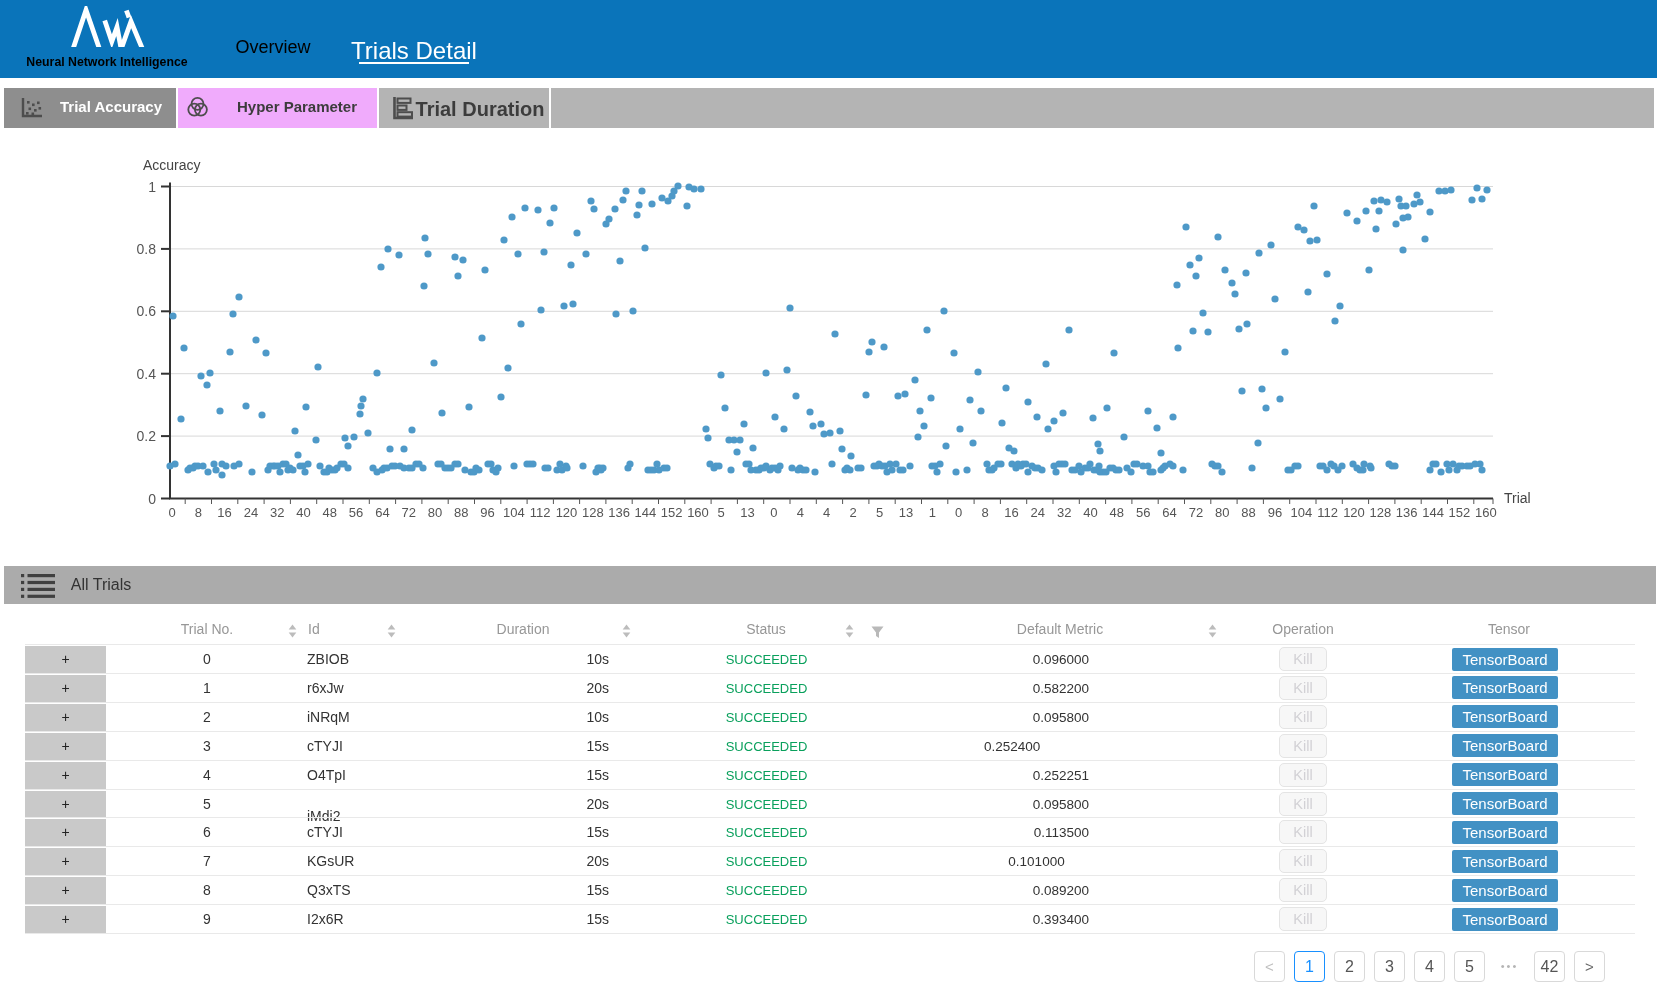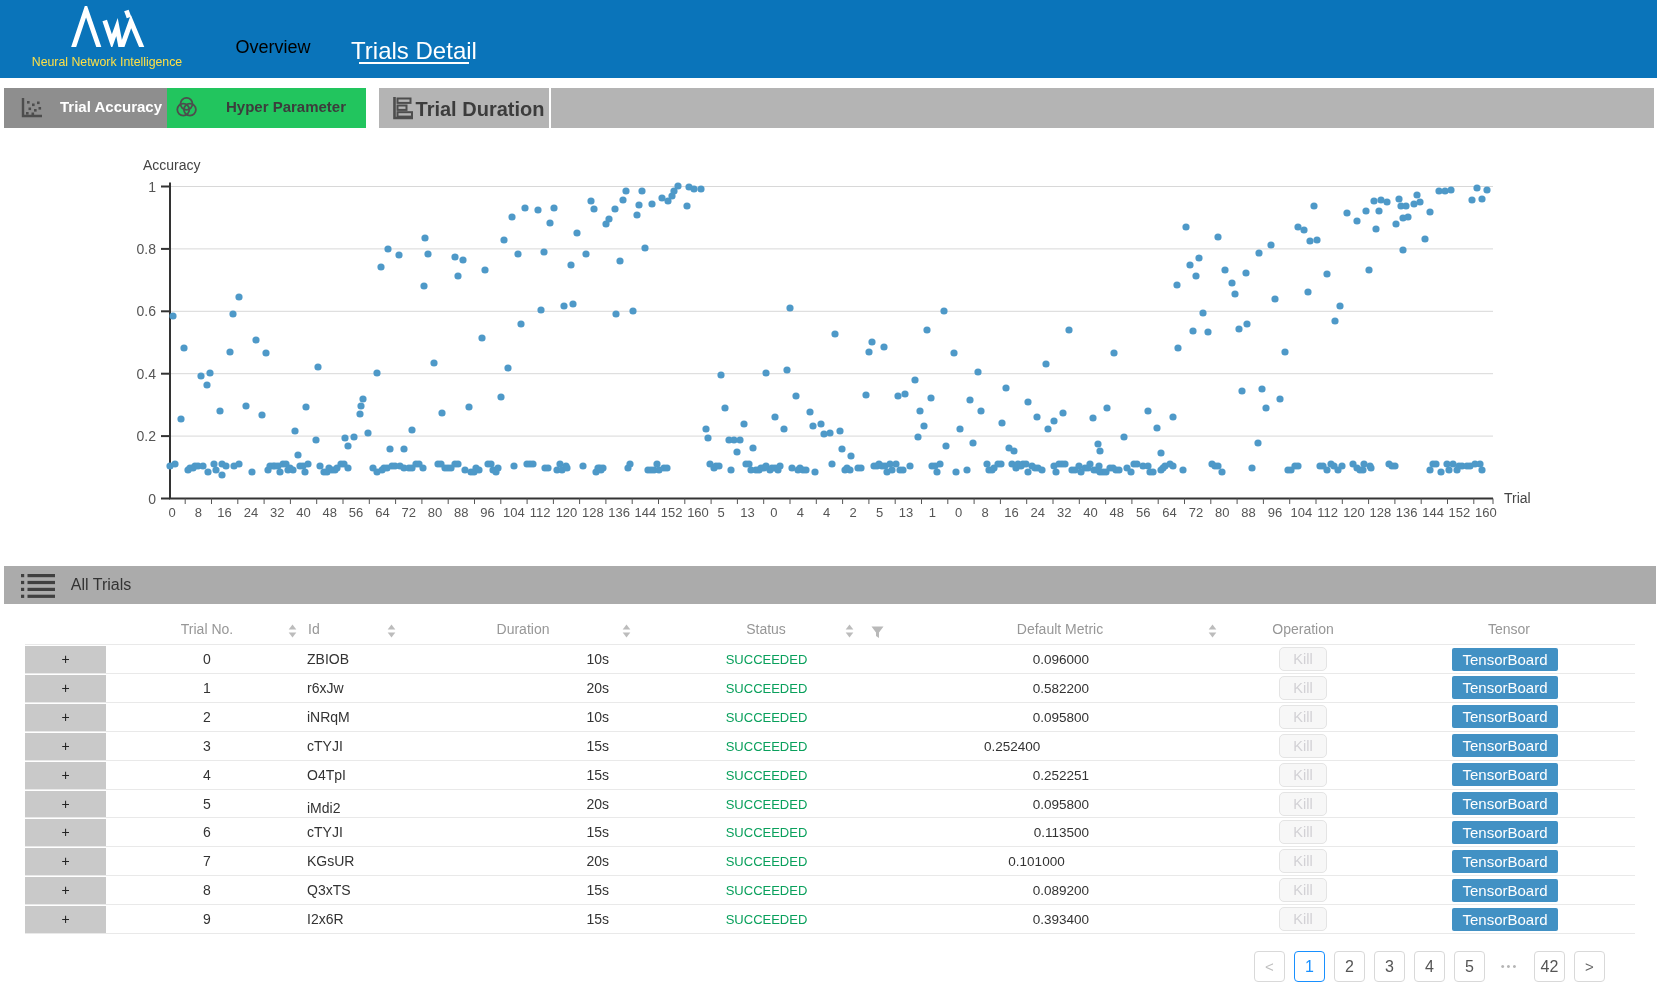--- a/index.html
+++ b/index.html
@@ -11,21 +11,21 @@
 
 <div style="position:absolute;left:0;top:0;width:1657px;height:78px;background:#0a74ba">
   <svg width="82" height="41" viewBox="0 0 82 41" style="position:absolute;left:66px;top:6px;overflow:hidden">
       <g stroke="#fff" stroke-width="4.8" fill="none" stroke-linecap="butt" stroke-linejoin="miter">
         <path d="M 7,43 L 20,4 L 33.5,43"></path>
         <path d="M 38.7,14.5 L 45.8,35.5 L 51,21 L 55.2,43"></path>
         <path d="M 55.2,43 L 65,15.5 L 76.5,43"></path>
         <path d="M 60.4,4.5 L 63,11.5"></path>
       </g>
     </svg>
-  <div style="position:absolute;left:107px;top:55px;transform:translateX(-50%);white-space:nowrap;color:#fde047;font-size:12.3px;font-weight:normal">Neural Network Intelligence</div>
+  <div style="position:absolute;left:107px;top:55px;transform:translateX(-50%);white-space:nowrap;color:#000000;font-size:12.3px;font-weight:bold">Neural Network Intelligence</div>
   <div style="position:absolute;left:273px;top:37px;transform:translateX(-50%);font-size:18px;color:#000000">Overview</div>
   <div style="position:absolute;left:414px;top:37px;transform:translateX(-50%);font-size:24px;color:#fff">Trials Detail</div>
   <div style="position:absolute;left:359px;top:62px;width:110px;height:2px;background:#fff"></div>
 </div>
 
 <div style="position:absolute;left:4px;top:88px;width:172px;height:40px;background:#8e8e8e">
   <svg width="25" height="23" viewBox="0 0 25 23" style="position:absolute;left:16px;top:9px">
       <path d="M3,1 L3,19 L22,19" stroke="#4d4d4d" stroke-width="2.4" fill="none"></path>
       <g fill="#4d4d4d">
         <rect x="7" y="4" width="2.6" height="2.6"></rect>
@@ -33,21 +33,21 @@
         <rect x="17" y="4.5" width="2.6" height="2.6"></rect>
         <rect x="8.5" y="10.5" width="2.6" height="2.6"></rect>
         <rect x="14" y="12" width="2.6" height="2.6"></rect>
         <rect x="18.5" y="10" width="2.6" height="2.6"></rect>
         <rect x="6" y="15" width="2.6" height="2.6"></rect>
         <rect x="11.5" y="15.5" width="2.6" height="2.6"></rect>
       </g>
     </svg>
   <div style="position:absolute;left:107px;top:10px;transform:translateX(-50%);white-space:nowrap;font-size:15px;font-weight:bold;color:#fff">Trial Accuracy</div>
 </div>
-<div style="position:absolute;left:167px;top:88px;width:199px;height:40px;background:#22c55e">
+<div style="position:absolute;left:178px;top:88px;width:199px;height:40px;background:#f0abfc">
   <svg width="24" height="24" viewBox="0 0 24 24" style="position:absolute;left:8px;top:8px">
       <g stroke="#4d4d4d" stroke-width="1.8" fill="none">
         <circle cx="11.5" cy="7.8" r="6"></circle>
         <circle cx="8.3" cy="13.6" r="6"></circle>
         <circle cx="14.9" cy="13.6" r="6"></circle>
       </g>
     </svg>
   <div style="position:absolute;left:119px;top:10px;transform:translateX(-50%);white-space:nowrap;font-size:15px;font-weight:bold;color:#3c3c3c">Hyper Parameter</div>
 </div>
 <div style="position:absolute;left:379px;top:88px;width:170px;height:40px;background:#b4b4b4">
@@ -737,21 +737,21 @@
     <div style="position:absolute;left:282px;top:0;height:28px;line-height:29px">O4TpI</div>
     <div style="position:absolute;left:524px;top:0;width:60px;height:28px;line-height:29px;text-align:right">15s</div>
     <div style="position:absolute;left:691.5px;top:0;width:100px;height:28px;line-height:29px;text-align:center;color:#09a05c;font-size:13px">SUCCEEDED</div>
     <div style="position:absolute;left:959px;top:0;width:105px;height:28px;line-height:29px;text-align:right;font-size:13.5px">0.252251</div>
     <div style="position:absolute;left:1254px;top:2px;width:46px;height:22px;background:#f7f7f7;border:1px solid #e4e4e4;border-radius:5px;text-align:center;line-height:22px;font-size:14.5px;color:#d2d1d5">Kill</div>
     <div style="position:absolute;left:1427px;top:2.5px;width:106px;height:23px;background:#4291c4;border-radius:2px;text-align:center;line-height:23px;font-size:15px;color:#fff">TensorBoard</div>
   </div>
 <div style="position:absolute;left:25px;top:788.5px;width:1610px;height:28.9px;border-top:1px solid #e9e9e9;font-size:14px;color:#333">
     <div style="position:absolute;left:0;top:1px;width:81px;height:27px;background:#c9c9c9;text-align:center;line-height:27px;font-size:14px;color:#222">+</div>
     <div style="position:absolute;left:152px;top:0;width:60px;height:28px;line-height:29px;text-align:center">5</div>
-    <div style="position:absolute;left:282px;top:4px;height:28px;line-height:29px">iMdi2</div>
+    <div style="position:absolute;left:282px;top:12px;height:28px;line-height:29px">iMdi2</div>
     <div style="position:absolute;left:524px;top:0;width:60px;height:28px;line-height:29px;text-align:right">20s</div>
     <div style="position:absolute;left:691.5px;top:0;width:100px;height:28px;line-height:29px;text-align:center;color:#09a05c;font-size:13px">SUCCEEDED</div>
     <div style="position:absolute;left:959px;top:0;width:105px;height:28px;line-height:29px;text-align:right;font-size:13.5px">0.095800</div>
     <div style="position:absolute;left:1254px;top:2px;width:46px;height:22px;background:#f7f7f7;border:1px solid #e4e4e4;border-radius:5px;text-align:center;line-height:22px;font-size:14.5px;color:#d2d1d5">Kill</div>
     <div style="position:absolute;left:1427px;top:2.5px;width:106px;height:23px;background:#4291c4;border-radius:2px;text-align:center;line-height:23px;font-size:15px;color:#fff">TensorBoard</div>
   </div>
 <div style="position:absolute;left:25px;top:817.4px;width:1610px;height:28.9px;border-top:1px solid #e9e9e9;font-size:14px;color:#333">
     <div style="position:absolute;left:0;top:1px;width:81px;height:27px;background:#c9c9c9;text-align:center;line-height:27px;font-size:14px;color:#222">+</div>
     <div style="position:absolute;left:152px;top:0;width:60px;height:28px;line-height:29px;text-align:center">6</div>
     <div style="position:absolute;left:282px;top:0;height:28px;line-height:29px">cTYJI</div>

